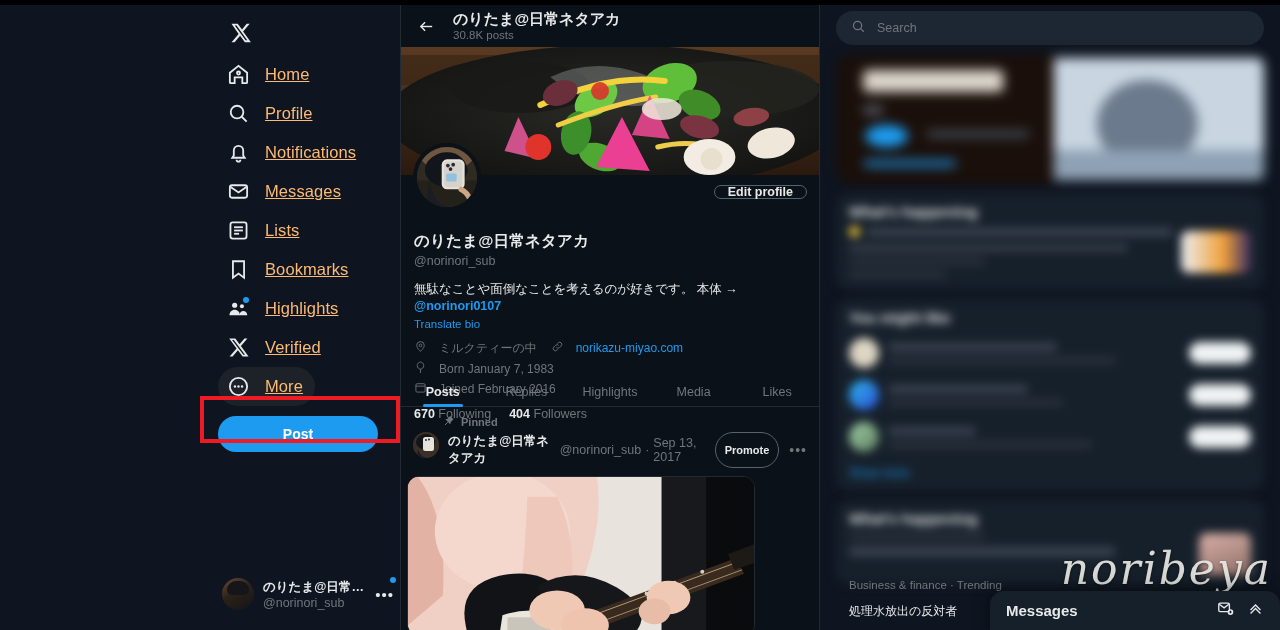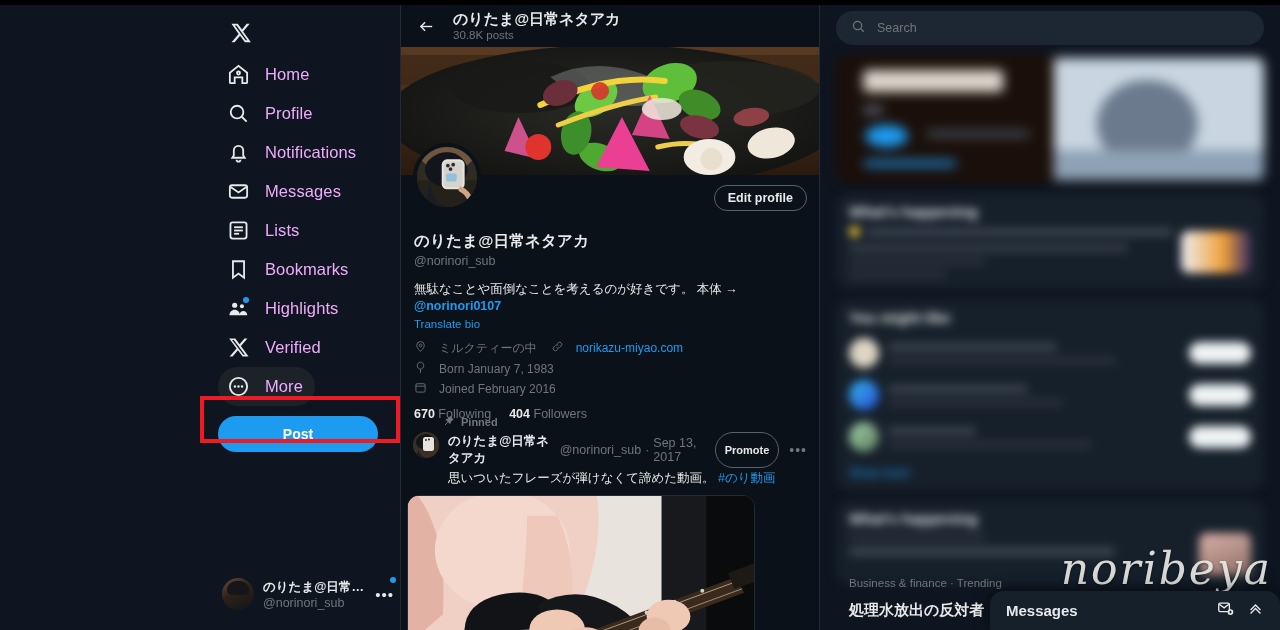--- a/index.html
+++ b/index.html
@@ -33,21 +33,21 @@
 
   .nav-item{
     display:flex; align-items:center; gap:15px;
     height:39px; padding:0 12px 0 8px; border-radius:999px;
     width:fit-content; cursor:pointer; margin-bottom:0px;
     position:relative;
   }
   .nav-item .ico{ width:24px; height:24px; flex:0 0 24px; display:flex; align-items:center; justify-content:center; position:relative; }
   .nav-item .ico svg{ width:23px; height:23px; fill:none; stroke:#e7e9ea; stroke-width:1.9; }
   .nav-item .ico svg.filled{ fill:#e7e9ea; stroke:none; }
-  .nav-item .lbl{ font-size:16.5px; color:#f0abfc; letter-spacing:.1px; white-space:nowrap; }
+  .nav-item .lbl{ font-size:16.5px; color:#fdba74; letter-spacing:.1px; white-space:nowrap;text-decoration:underline; }
   .nav-item.bold .lbl{ font-weight:bold; }
   .nav-item.highlighted{ background:#1d2128; }
   .dot-badge{
     position:absolute; right:1px; top:0px; width:6px; height:6px; border-radius:50%;
     background:#1d9bf0;
   }
 
   .post-btn{
     margin-top:10px; margin-left:0px;
     width:160px; height:36px; border-radius:999px;
@@ -106,21 +106,21 @@
 
   .pav{
     position:absolute; left:12px; top:138px; width:68px; height:68px; border-radius:50%;
     border:4px solid #0b1118; overflow:hidden; z-index:5;
     background:#2a2520;
   }
   .pav svg{ width:100%; height:100%; display:block; }
 
   .editrow{ position:absolute; right:12px; top:180px; }
   .editbtn{
-    height:26px; padding:0 13px; border-radius:999px; border:1px solid #536471;
+    height:14px; padding:0 13px; border-radius:999px; border:1px solid #536471;
     display:flex; align-items:center; font-size:12.5px; font-weight:bold; color:#e7e9ea;
     cursor:pointer; background:transparent;
   }
 
   .pinfo{ position:absolute; left:13px; right:13px; top:226px; }
   .pname{ font-size:15.5px; font-weight:bold; letter-spacing:.2px; }
   .phandle{ font-size:12.5px; color:#71767b; margin-top:2px; }
   .pbio{ font-size:12.5px; margin-top:13px; line-height:1.35; }
   .pbio .lnk{ color:#1d9bf0;font-weight:bold; }
   .tbio{ font-size:11.5px; color:#1d9bf0; margin-top:3px; cursor:pointer; }
@@ -189,21 +189,21 @@
   .urow{ display:flex; align-items:center; gap:9px; padding:6px 13px; }
   .urow .ua{ width:30px;height:30px;border-radius:50%; flex:0 0 30px; }
   .urow .ui{ flex:1; min-width:0; }
   .urow .un{ height:8px; background:#3b4450; border-radius:4px; width:58%; }
   .urow .uh{ height:7px; background:#2a323c; border-radius:4px; width:78%; margin-top:6px; }
   .urow .ub{ width:62px; height:22px; border-radius:999px; background:#eff3f4; flex:0 0 62px; }
   .showmore{ font-size:12px; color:#1d9bf0; padding:8px 13px 11px 13px; cursor:pointer; }
 
   .trend{ padding:7px 13px 4px 13px; }
   .trend .tc{ font-size:11.5px; color:#71767b; }
-  .trend .tn{ font-size:15px; font-weight:bold; margin-top:12px; }
+  .trend .tn{ font-size:12px; font-weight:normal; margin-top:12px; }
 
   
   .wm{
     position:absolute; right:8px; bottom:36px; font-size:44px; color:#e9e9e4;
     font-family:"DejaVu Serif",serif; font-style:italic; letter-spacing:2px;
     opacity:.92; pointer-events:none; z-index:30; white-space:nowrap;
     text-shadow:0 1px 3px rgba(0,0,0,.5);
   }
   
   .dock{
@@ -465,20 +465,27 @@
           <span>Joined February 2016</span>
         </span>
       </div>
 
       <div class="stats">
         <span><b>670</b> <span>Following</span></span>
         <span><b>404</b> <span>Followers</span></span>
       </div>
     </div>
 
+    <div class="tabs">
+      <div class="tab active">Posts</div>
+      <div class="tab">Replies</div>
+      <div class="tab">Highlights</div>
+      <div class="tab">Media</div>
+      <div class="tab">Likes</div>
+    </div>
 
     <div class="post">
       <div class="pinned">
         <span><svg viewBox="0 0 24 24">
               <path d="M14.5 2 9.2 7.3l-4.5 1.4 9.6 9.6 1.4-4.5L21 8.5z"></path>
               <path d="M9.5 14.5 4 20" stroke="#71767b" stroke-width="2"></path>
             </svg></span>
         <span>Pinned</span>
       </div>
       <div class="prow">
@@ -495,23 +502,20 @@
         </div>
         <div class="pbody">
           <div class="pline">
             <span class="dn">のりたま@日常ネタアカ</span>
             <span class="hn">@norinori_sub</span>
             <span class="hn">·</span>
             <span class="dt">Sep 13, 2017</span>
             <span class="promote">Promote</span>
             <span class="pdots">•••</span>
           </div>
-          <div class="ptext">
-            <span>思いついたフレーズが弾けなくて諦めた動画。 </span><span class="tag">#のり動画</span>
-          </div>
         </div>
       </div>
       <div class="pmedia">
         <svg viewBox="0 0 348 160" preserveAspectRatio="none">
           <rect width="348" height="160" fill="#0b0c0e"></rect>
           <rect x="0" y="0" width="300" height="160" fill="#e8e3dd"></rect>
           <path d="M0 0 H190 Q200 70 150 160 H0Z" fill="#f0cfc4"></path>
           <path d="M10 0 Q40 40 35 120 L0 150 V0Z" fill="#e2b3a4"></path>
           <ellipse cx="95" cy="55" rx="68" ry="60" fill="#f4d8ce"></ellipse>
           <path d="M150 20 Q175 70 160 160 H108 Q118 80 120 20Z" fill="#eec8bb"></path>

